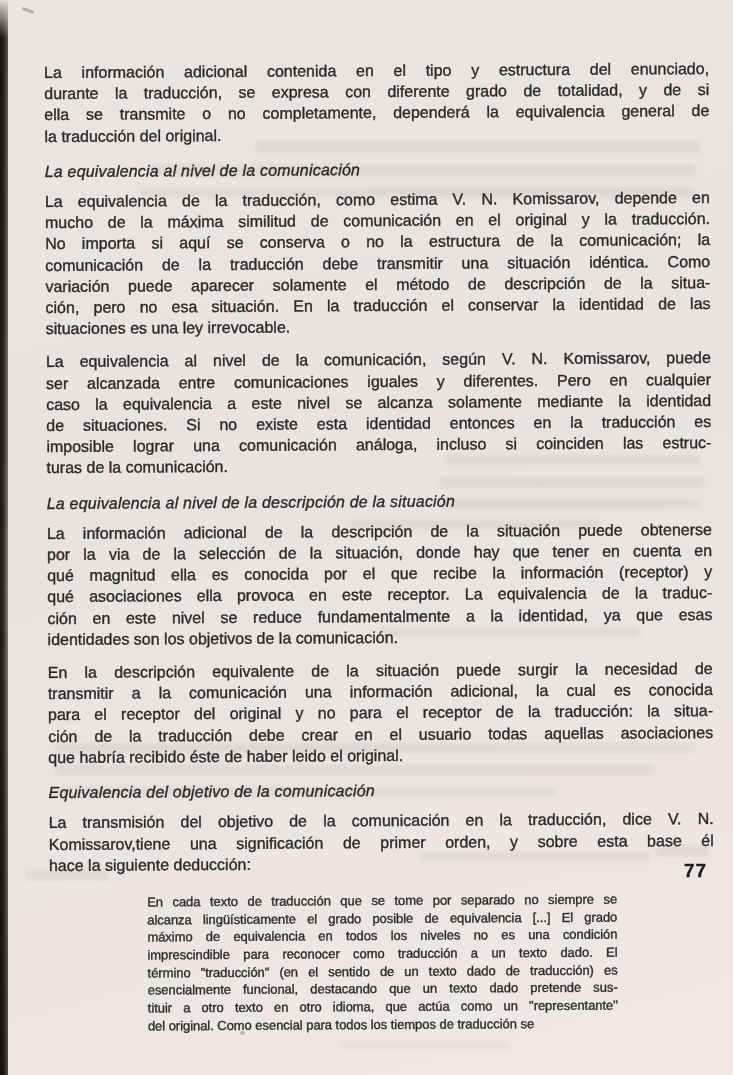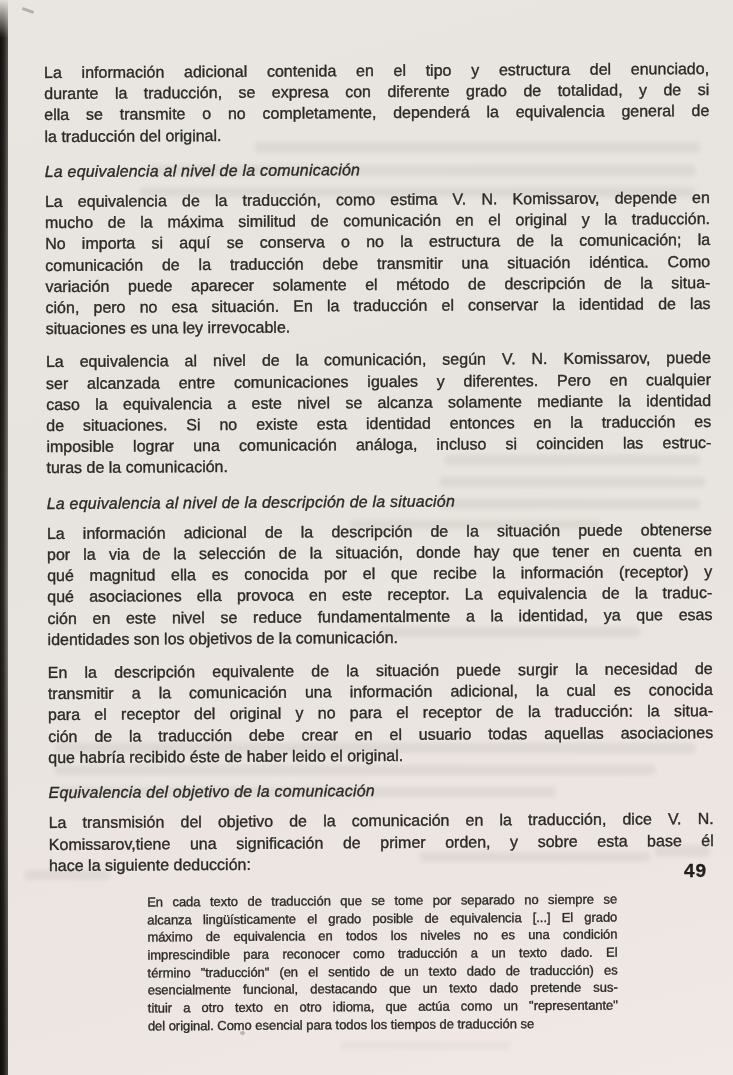--- a/index.html
+++ b/index.html
@@ -173,15 +173,15 @@
         <div class="line">alcanza lingüísticamente el grado posible de equivalencia [...] El grado</div>
         <div class="line">máximo de equivalencia en todos los niveles no es una condición</div>
         <div class="line">imprescindible para reconocer como traducción a un texto dado. El</div>
         <div class="line">término "traducción" (en el sentido de un texto dado de traducción) es</div>
         <div class="line">esencialmente funcional, destacando que un texto dado pretende sus-</div>
         <div class="line">tituir a otro texto en otro idioma, que actúa como un "representante"</div>
         <div class="line last">del original. Como esencial para todos los tiempos de traducción se</div>
       </div>
     </main>
 
-  <div class="page-number">49</div>
+  <div class="page-number">77</div>
 
 </div>
 
 </body></html>

